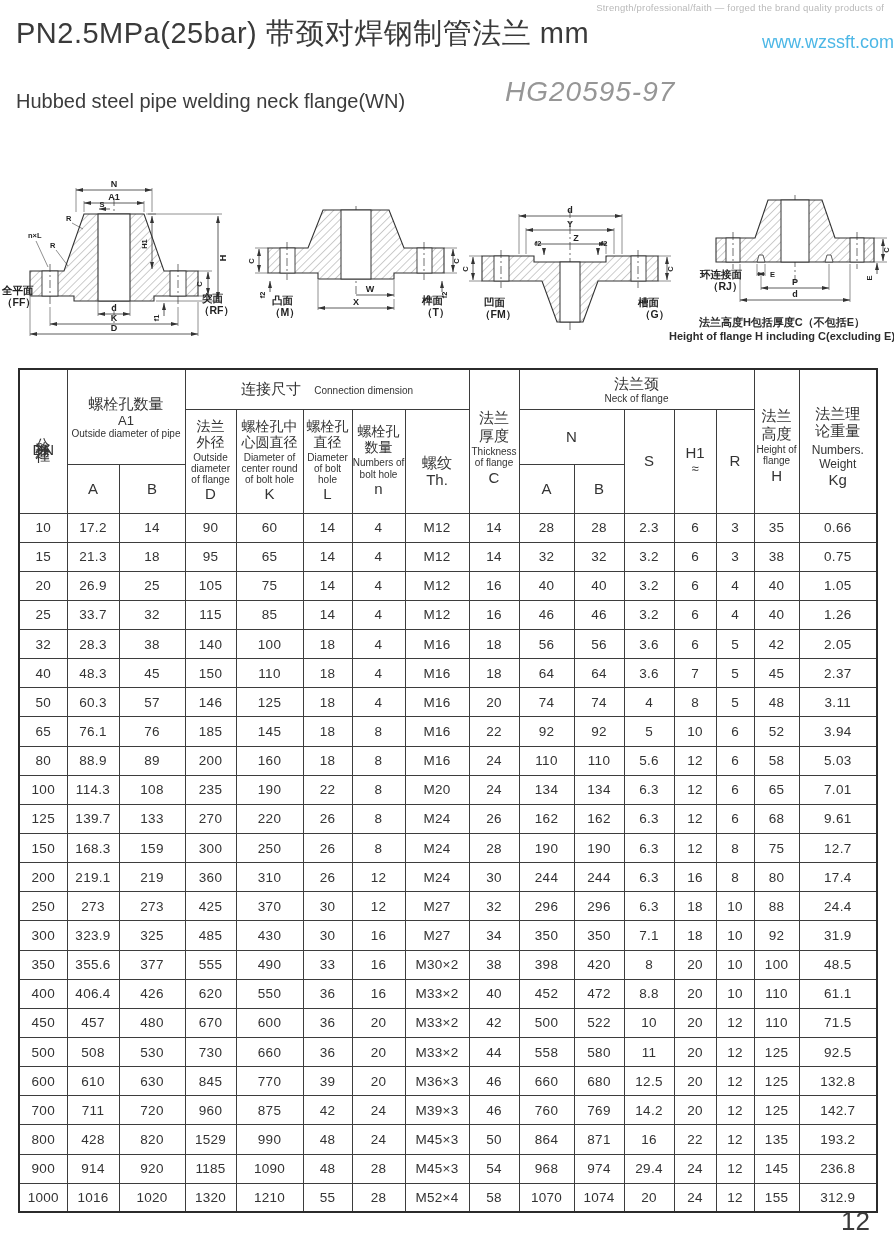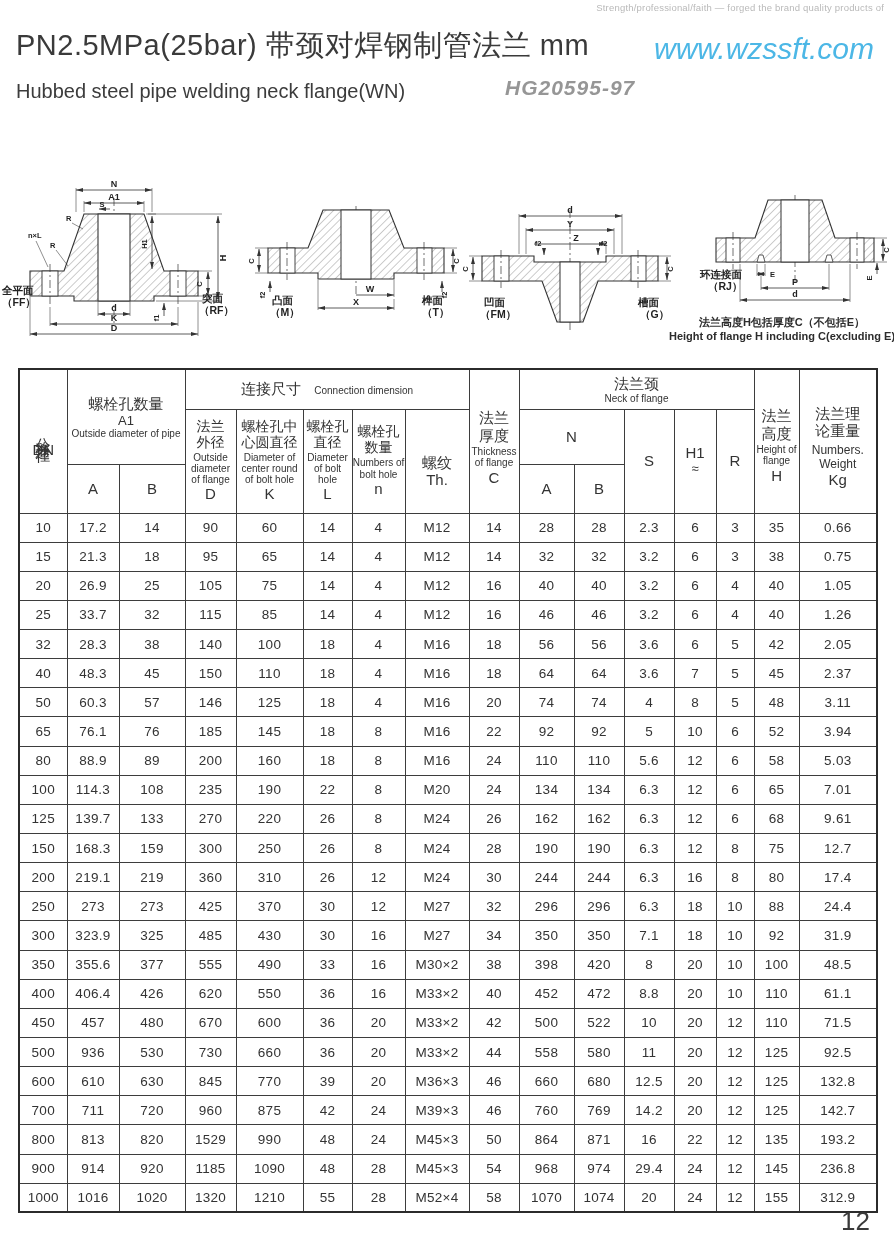--- a/index.html
+++ b/index.html
@@ -1,23 +1,23 @@
 <!DOCTYPE html>
 <html><head>
 <meta charset="utf-8">
 <style>
   html,body{margin:0;padding:0;background:#fff;}
   body{width:894px;height:1251px;position:relative;font-family:"Liberation Sans",sans-serif;color:#333;overflow:hidden;}
   .abs{position:absolute;}
   
   .tagline{top:2px;right:10px;font-size:9.5px;color:#b9b9b9;letter-spacing:.2px;}
-  .website{top:32px;right:20px;font-size:30px;font-style:italic;color:#4cb7e6;}
-  .title{top:26px;left:16px;font-size:29px;color:#3a3a3a;letter-spacing:.5px;white-space:nowrap;}
-  .subtitle{top:80px;left:16px;font-size:20px;color:#3c3c3c;}
-  .standard{top:76px;left:505px;font-size:21px;font-style:italic;font-weight:bold;color:#969696;letter-spacing:1px;text-align:center;}
+  .website{top:32px;right:0;font-size:18px;color:#4cb7e6;}
+  .title{top:14px;left:16px;font-size:29px;color:#3a3a3a;letter-spacing:.5px;white-space:nowrap;}
+  .subtitle{top:90px;left:16px;font-size:20px;color:#3c3c3c;}
+  .standard{top:76px;left:505px;font-size:28px;font-style:italic;font-weight:normal;color:#969696;letter-spacing:1px;text-align:center;}
   
   .diagrams{top:170px;left:0;width:894px;height:195px;}
   svg{position:absolute;overflow:visible;}
   .dl{stroke:#333;stroke-width:.8;fill:none;}
   .ex{stroke:#333;stroke-width:.55;fill:none;}
   .cl{stroke:#333;stroke-width:.7;fill:none;stroke-dasharray:8 3 2 3;}
   #d1 .dim{marker-start:url(#s1);marker-end:url(#e1);}  #d1 .dime{marker-end:url(#e1);}
   #d2 .dim{marker-start:url(#s2);marker-end:url(#e2);}  #d2 .dime{marker-end:url(#e2);}
   #d3 .dim{marker-start:url(#s3);marker-end:url(#e3);}  #d3 .dime{marker-end:url(#e3);}
   #d4 .dim{marker-start:url(#s4);marker-end:url(#e4);}  #d4 .dime{marker-end:url(#e4);}
@@ -761,21 +761,21 @@
           <td>500</td>
           <td>522</td>
           <td>10</td>
           <td>20</td>
           <td>12</td>
           <td>110</td>
           <td>71.5</td>
         </tr>
         <tr>
           <td>500</td>
-          <td>936</td>
+          <td>508</td>
           <td>530</td>
           <td>730</td>
           <td>660</td>
           <td>36</td>
           <td>20</td>
           <td>M33×2</td>
           <td>44</td>
           <td>558</td>
           <td>580</td>
           <td>11</td>
@@ -815,21 +815,21 @@
           <td>760</td>
           <td>769</td>
           <td>14.2</td>
           <td>20</td>
           <td>12</td>
           <td>125</td>
           <td>142.7</td>
         </tr>
         <tr>
           <td>800</td>
-          <td>813</td>
+          <td>428</td>
           <td>820</td>
           <td>1529</td>
           <td>990</td>
           <td>48</td>
           <td>24</td>
           <td>M45×3</td>
           <td>50</td>
           <td>864</td>
           <td>871</td>
           <td>16</td>

